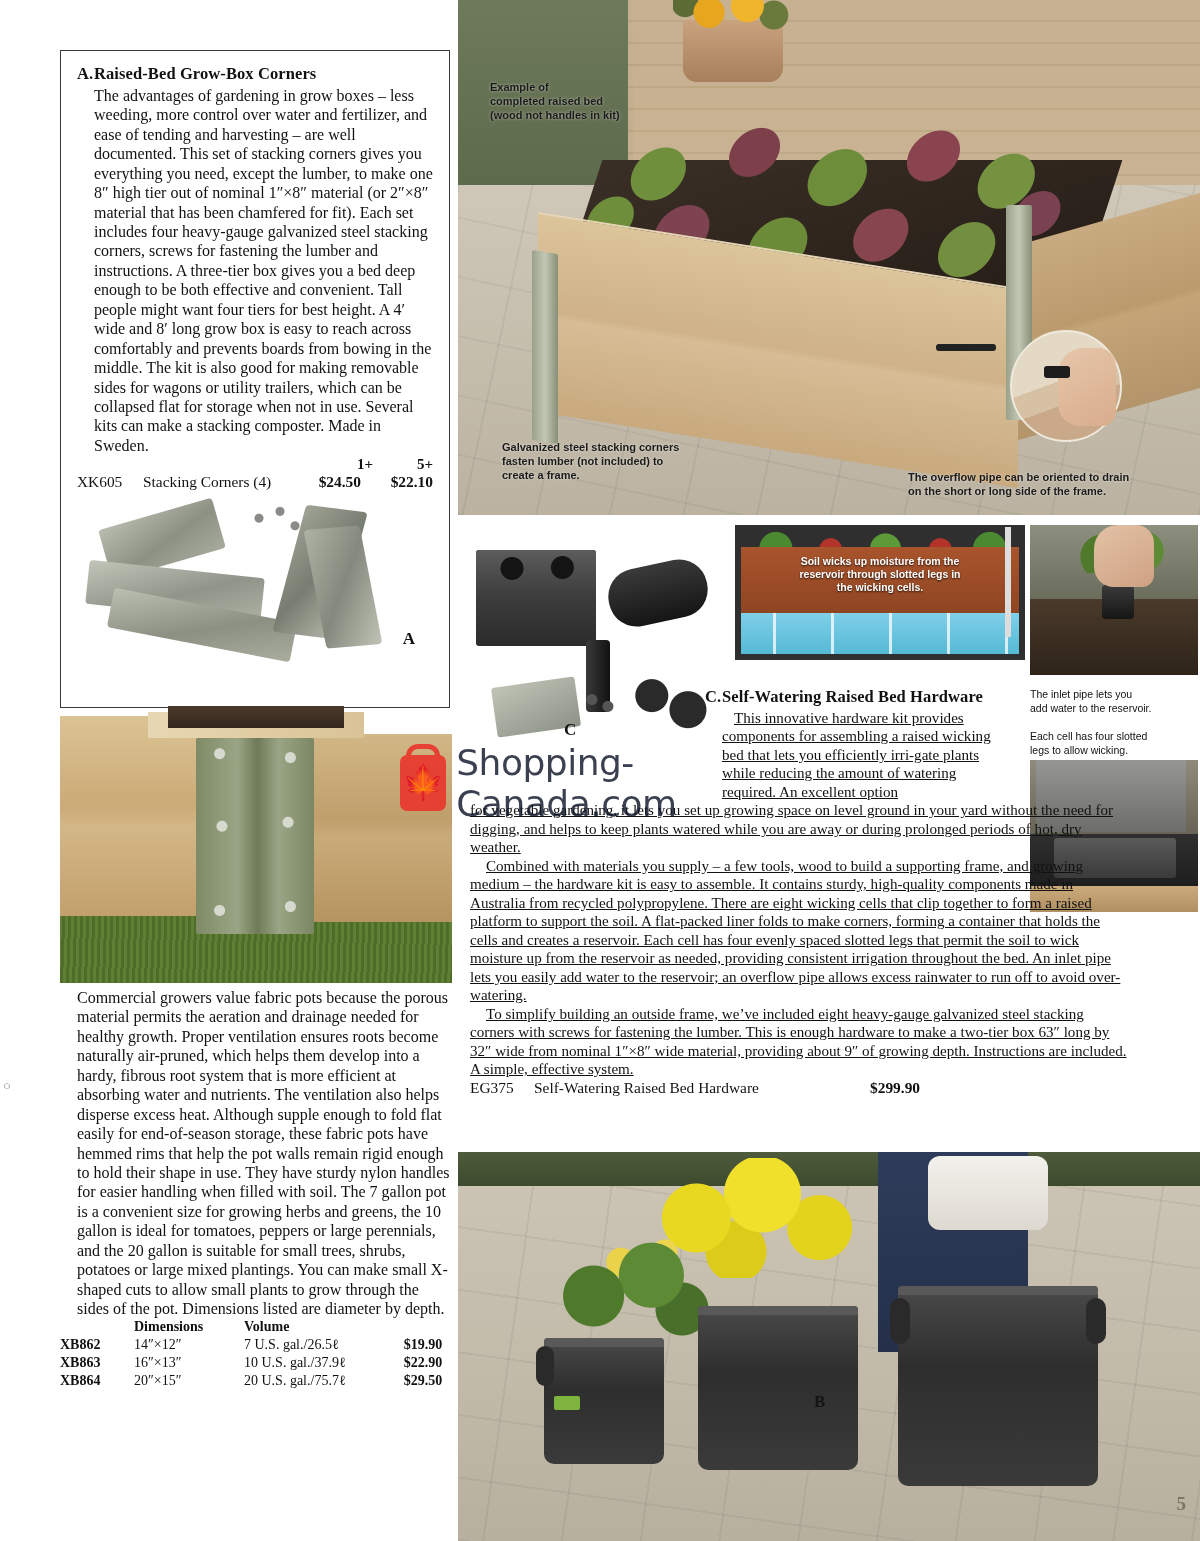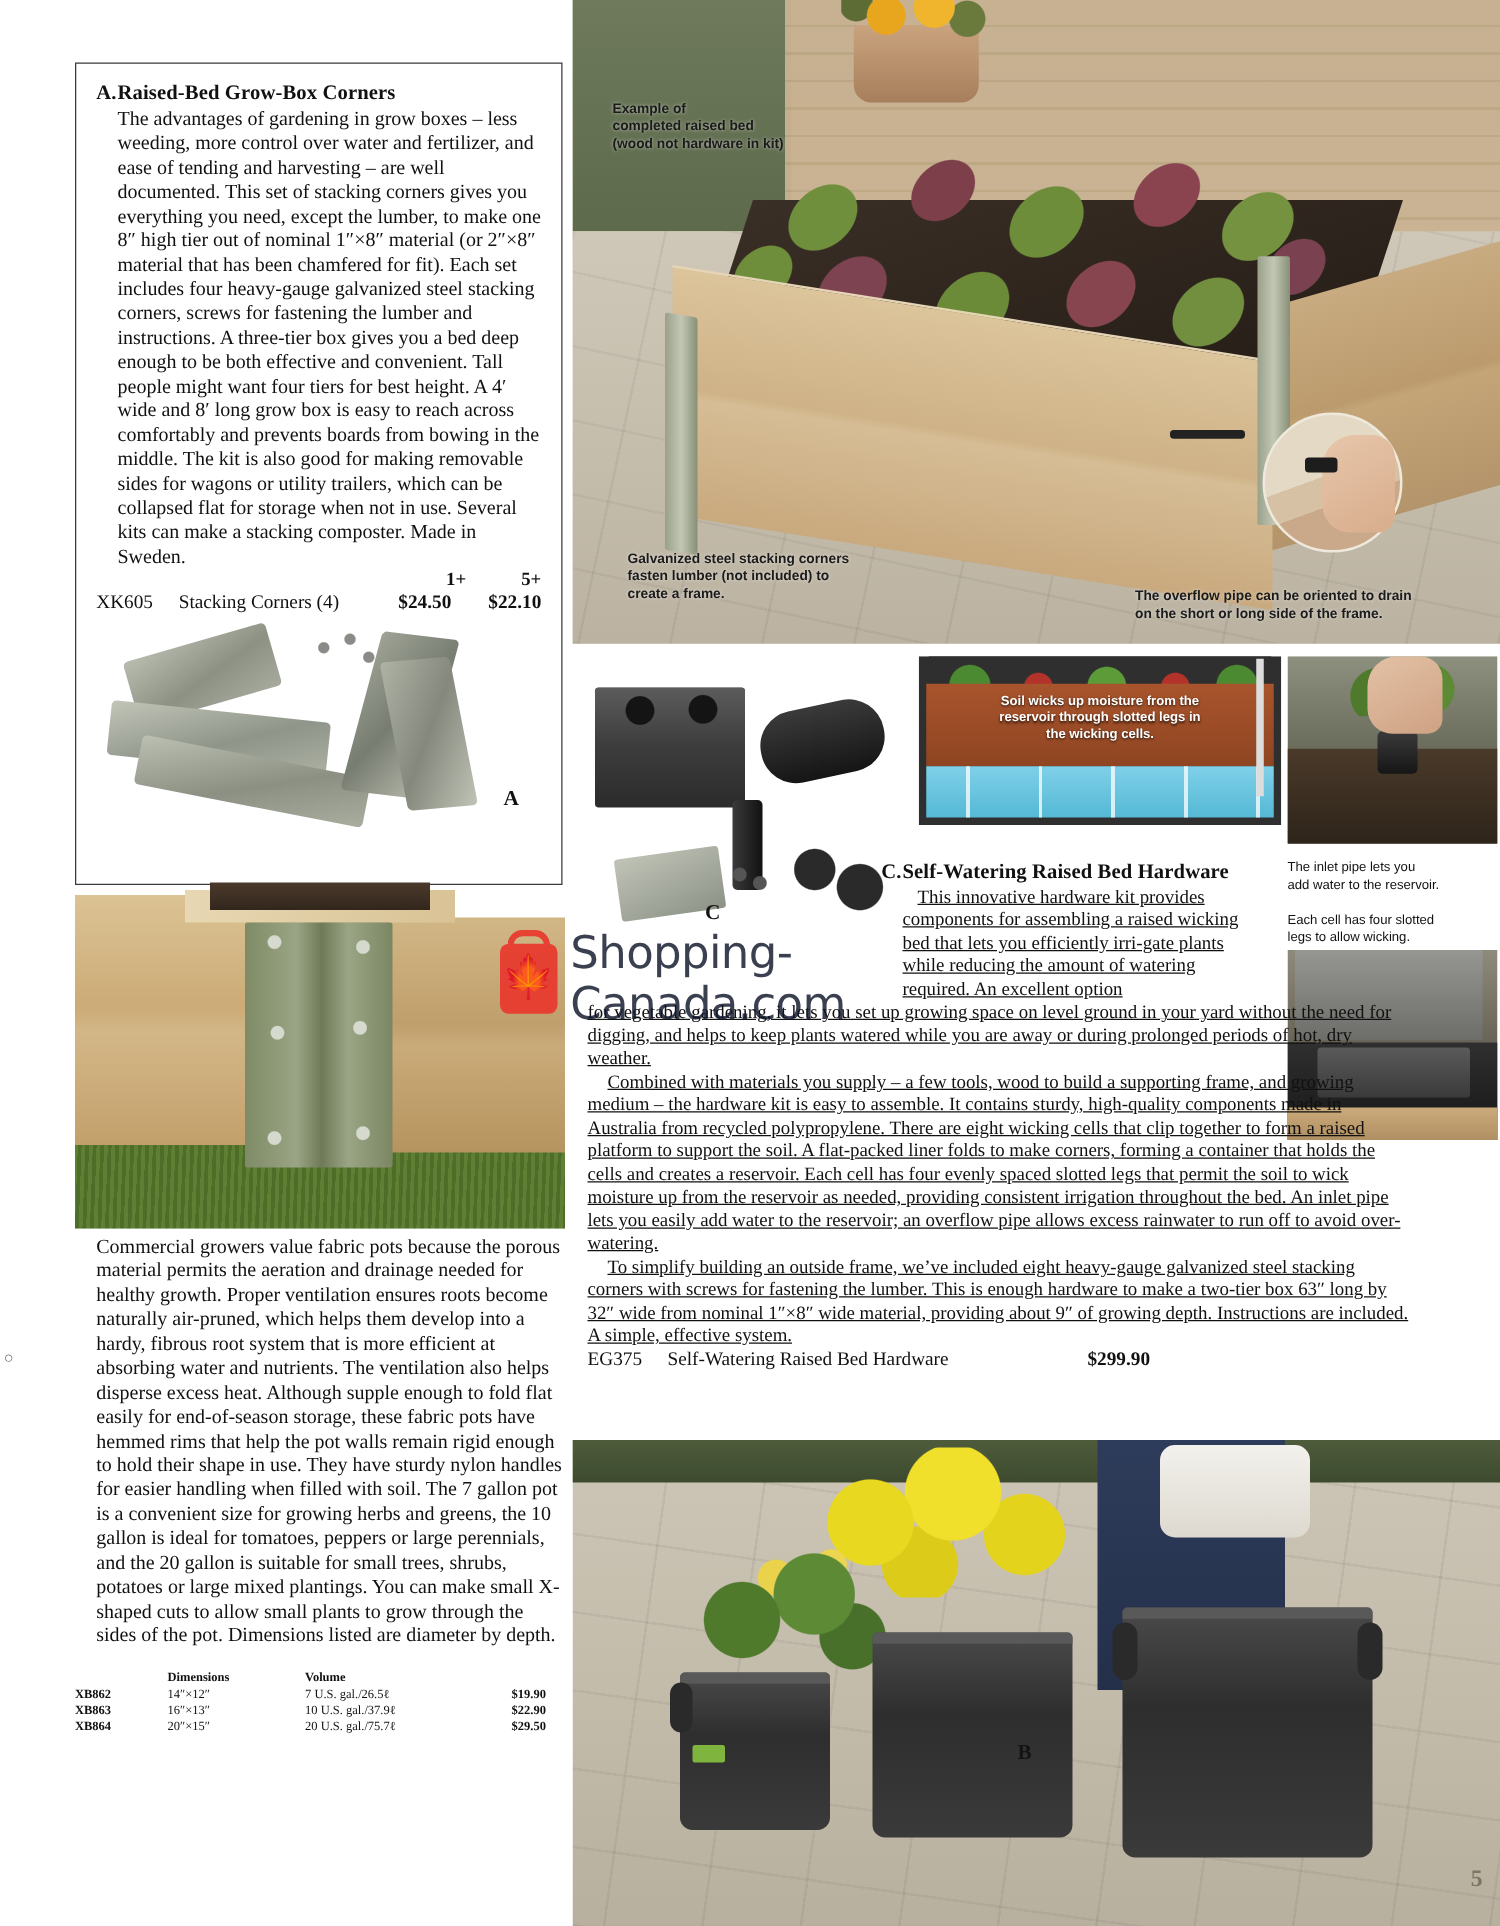--- a/index.html
+++ b/index.html
@@ -53,21 +53,21 @@
     font-size:17px; font-weight:bold; font-family:"Liberation Serif",serif;
   }
 
   
   .photo-hinge {
     position:absolute; left:60px; top:698px; width:392px; height:285px;
     overflow:hidden;
   }
 
   
-  .tbl { font-size:10px; line-height:1.28; margin-top:19px; }
+  .tbl { font-size:14px; line-height:1.28; margin-top:0; }
   .tbl .hr, .tbl .tr { display:flex; }
   .tbl .c-sku { width:74px; font-weight:bold; }
   .tbl .c-dim { width:110px; }
   .tbl .c-vol { width:150px; }
   .tbl .c-pr  { width:auto; flex:1; text-align:center; font-weight:bold; }
   .tbl .hr .c-dim, .tbl .hr .c-vol { font-weight:bold; }
 
   
   .ph { position:absolute; overflow:hidden; }
 
@@ -240,21 +240,21 @@
 
   <div style="position:absolute;left:1010px;top:0px;"></div>
   <div style="position:absolute;left:1012px;top:338px;"></div>
   <div style="position:absolute;left:478px;top:344px;width:60px;height:7px;background:#222;border-radius:3px;"></div>
   <div style="position:absolute;left:552px;top:330px;width:112px;height:112px;border-radius:50%;overflow:hidden;border:2px solid #efe9dd;background:linear-gradient(160deg,#e4d9c4 0 45%,#d7c1a4 45% 62%,#c9a98a 62%);"></div>
   <div style="position:absolute;left:600px;top:348px;width:58px;height:78px;background:linear-gradient(150deg,#e7c6aa,#d8ad8c);border-radius:26px 18px 14px 22px;"></div>
   <div style="position:absolute;left:586px;top:366px;width:26px;height:12px;background:#1d1d1d;border-radius:3px;"></div>
 
   <div class="cap" style="left:32px; top:80px;">Example of
 completed raised bed
-(wood not hardware in kit)</div>
+(wood not handles in kit)</div>
   <div class="cap" style="left:44px; top:440px;">Galvanized steel stacking corners
 fasten lumber (not included) to
 create a frame.</div>
   <div class="cap" style="left:450px; top:470px;">The overflow pipe can be oriented to drain
 on the short or long side of the frame.</div>
 </div>
 
 <div class="left-col">
 
   <div class="boxed">

